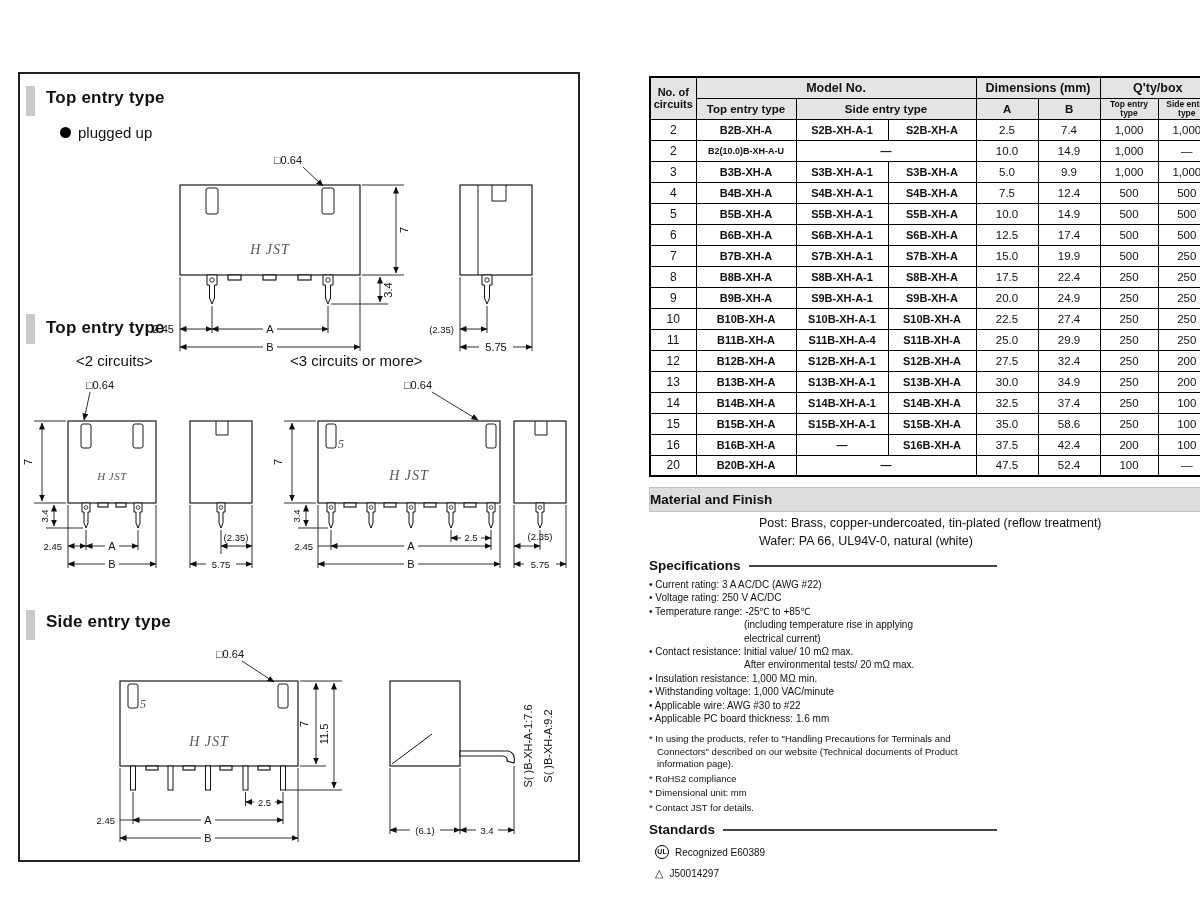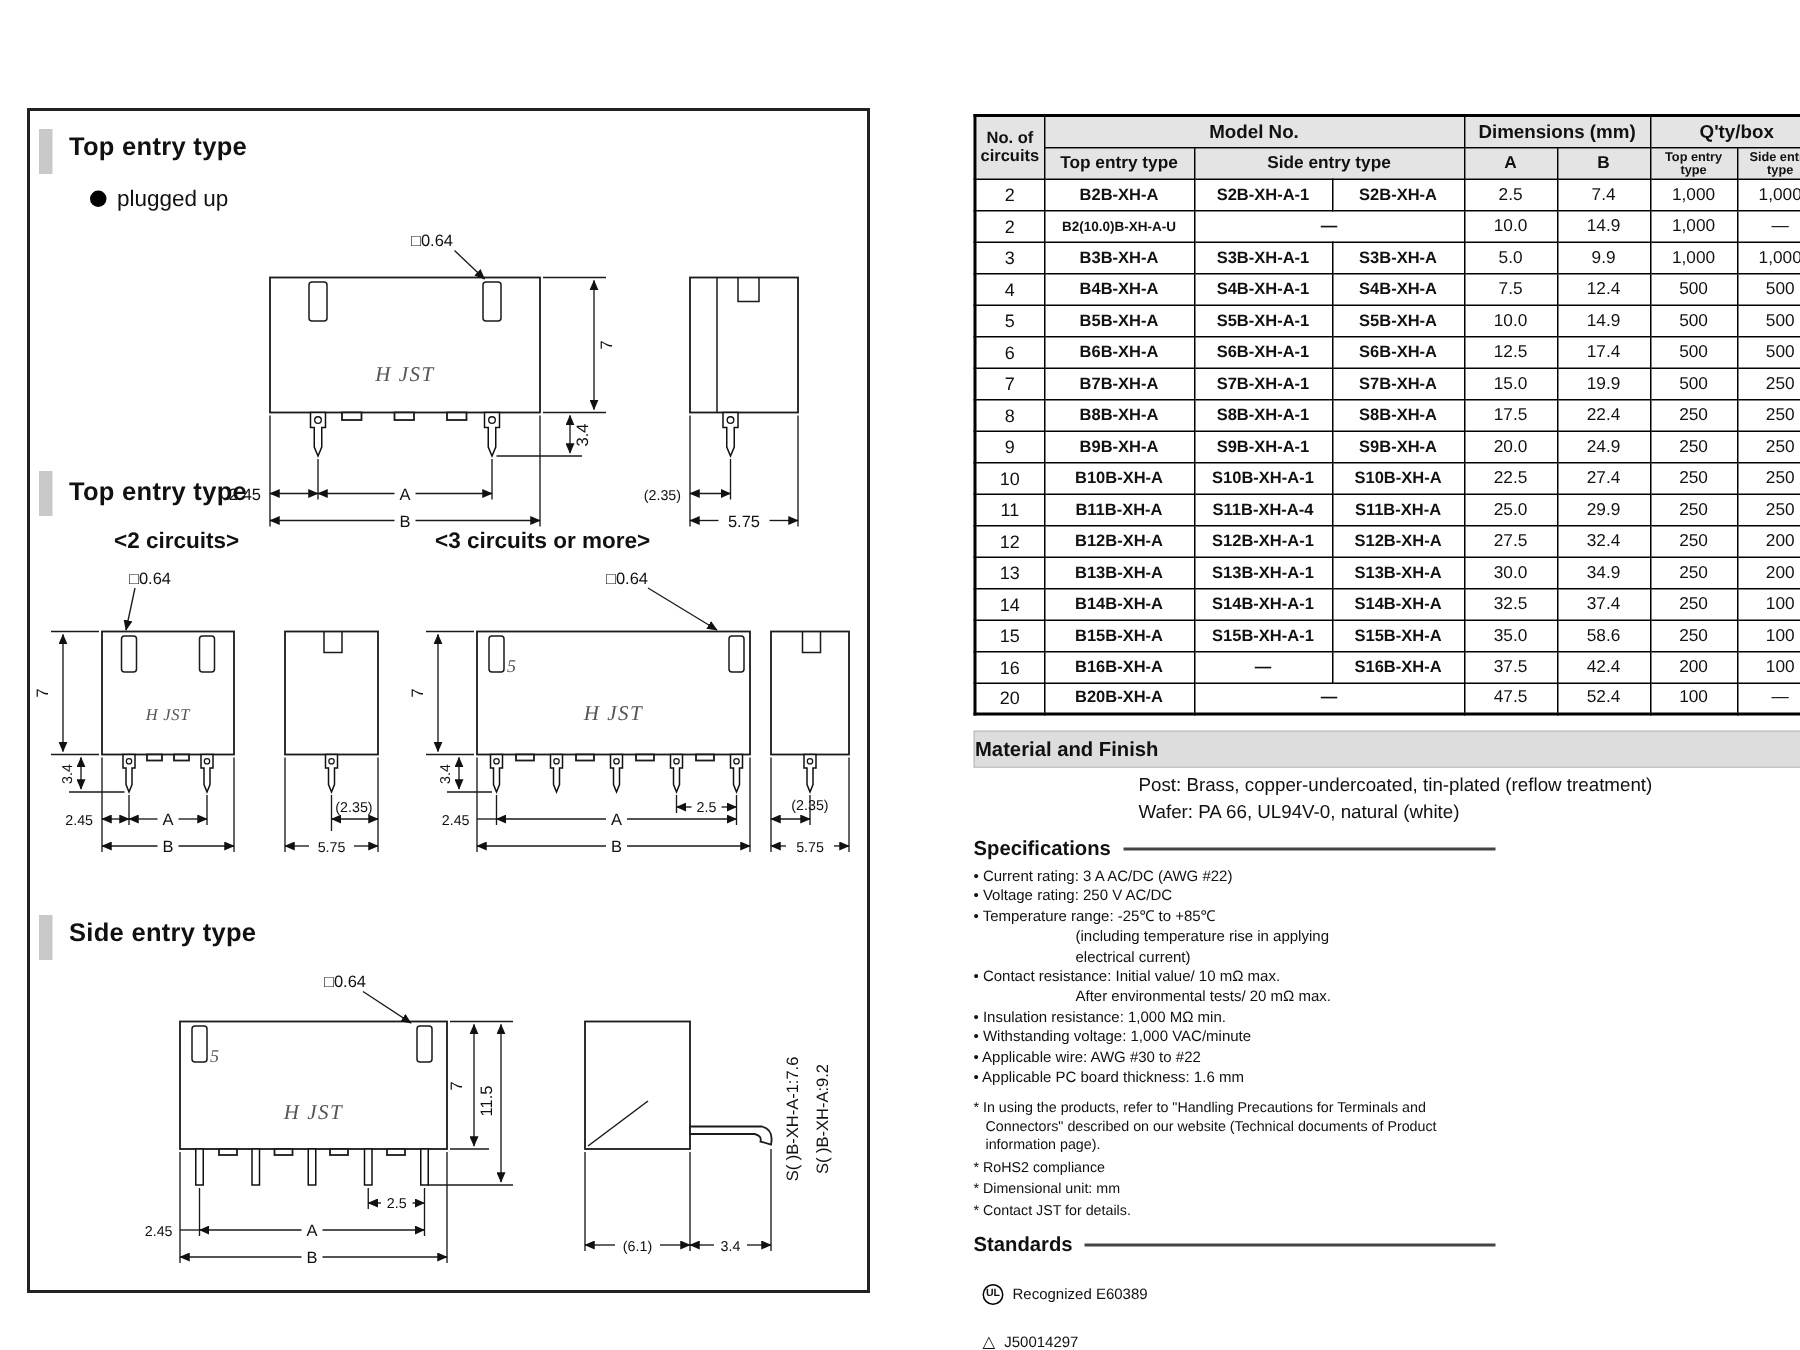--- a/index.html
+++ b/index.html
@@ -3,21 +3,21 @@
 <meta charset="utf-8">
 <style>
 *{box-sizing:border-box}
 html,body{margin:0;padding:0}
 body{width:1200px;height:900px;background:#fff;font-family:"Liberation Sans",sans-serif;color:#111;position:relative;overflow:hidden}
 
 
 .frame{position:absolute;left:18px;top:72px;width:562px;height:790px;border:2px solid #222;background:#fff}
 .sec-bar{position:absolute;width:9px;height:30px;background:#c9c9c9}
 .sec-title{position:absolute;font-size:17px;font-weight:bold;letter-spacing:.2px;white-space:nowrap}
-.sub-label{position:absolute;font-size:15px;font-weight:bold;white-space:nowrap}
+.sub-label{position:absolute;font-size:15px;font-weight:normal;white-space:nowrap}
 .plugged{position:absolute;display:flex;align-items:center;gap:7px;font-size:15px;font-weight:normal}
 .dot{width:11px;height:11px;border-radius:50%;background:#000}
 .frame svg{position:absolute;left:0}
 .ln{fill:#fff;stroke:#1a1a1a;stroke-width:1.2}
 .ln2{fill:none;stroke:#1a1a1a;stroke-width:1}
 .dln{stroke:#1a1a1a;stroke-width:.9;fill:none}
 .dim{font-size:11px;fill:#111;font-family:"Liberation Sans",sans-serif}
 .sm{font-size:9.5px}
 .brand{font-family:"Liberation Serif",serif;font-style:italic;font-size:14px;fill:#555;letter-spacing:1px}
 .brand2{font-family:"Liberation Serif",serif;font-style:italic;font-size:11px;fill:#555;letter-spacing:.5px}
@@ -33,24 +33,24 @@
 thead th.qsub{font-size:8.5px;padding:0;white-space:normal;line-height:1.05}
 td.c0{font-size:12px}
 td.c1,td.c2,td.c3{font-weight:bold;font-size:11px}
 td.tiny{font-size:9px}
 .mat-bar{margin-top:10px;background:#ddd;text-align:left;font-weight:bold;font-size:13.5px;padding:4px 0;border:1px solid #c4c4c4}
 .mat-line{font-size:12.5px;margin:4px 0 0 110px}
 .spec-wrap{width:348px;margin-top:10px}
 .sec-head{display:flex;align-items:center;gap:8px;font-size:13.5px;font-weight:bold;margin:8px 0 5px}
 .sec-head .rule{flex:1;border-top:2px solid #444;height:0}
 .spec-item{font-size:10px;line-height:1.34;padding-left:10px;text-indent:-10px}
-.spec-sub{font-size:10px;line-height:1.34;margin-left:68px}
+.spec-sub{font-size:10px;line-height:1.34;margin-left:95px}
 .spec-notes{margin-top:8px}
 .spec-note{font-size:9.5px;line-height:1.32;padding-left:8px;text-indent:-8px;margin-top:2px}
-.std-item{display:flex;align-items:center;gap:6px;font-size:10px;margin:19px 0 0 6px}
+.std-item{display:flex;align-items:center;gap:6px;font-size:10px;margin:8px 0 0 6px}
 .ul-badge{font-size:7px;font-weight:bold;border:1.2px solid #000;border-radius:50%;width:14px;height:14px;line-height:12px;text-align:center;display:inline-block;flex:0 0 auto}
 .tri-badge{font-size:11px;line-height:12px;flex:0 0 auto}
 </style>
 </head>
 <body>
 
 <div class="frame">
 
   <div class="sec-bar" style="left:6px;top:12px"></div>
   <div class="sec-title" style="left:26px;top:14px">Top entry type</div>

